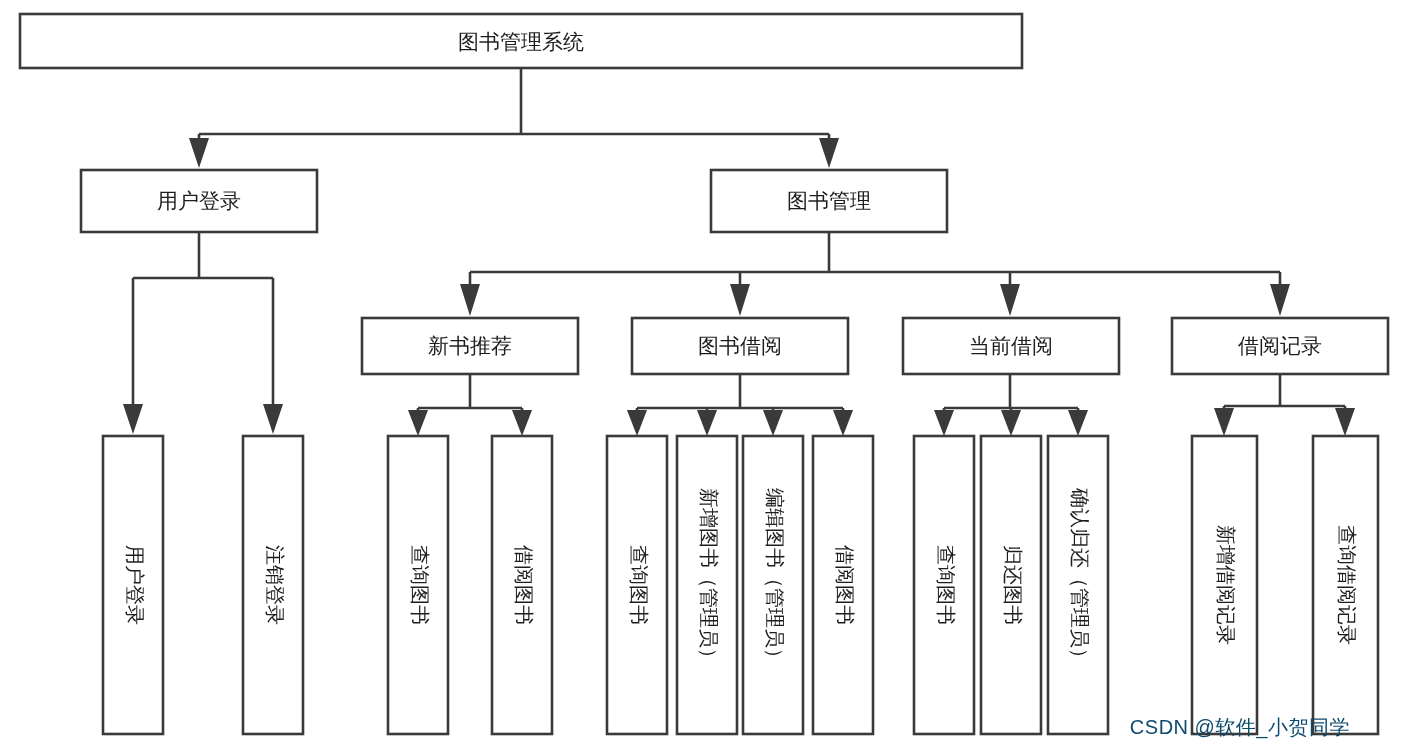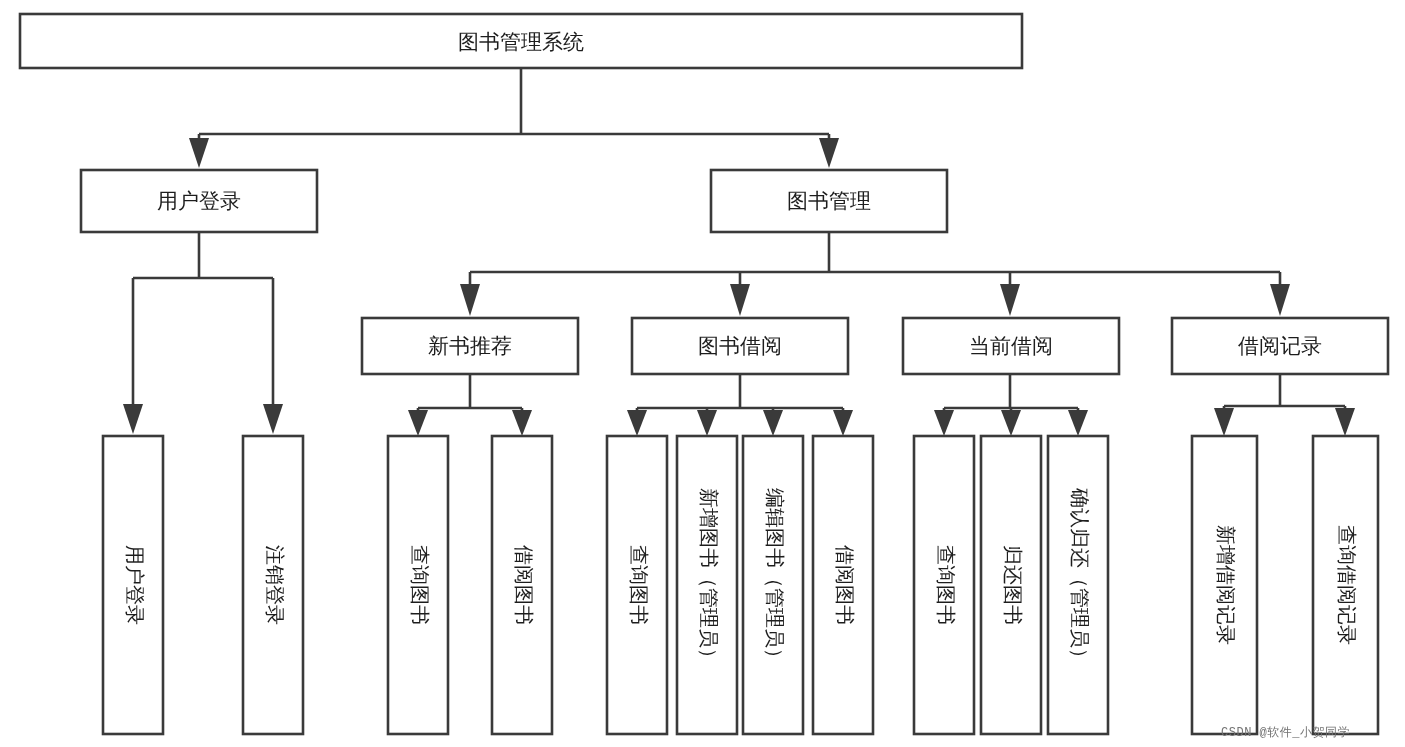--- a/index.html
+++ b/index.html
@@ -51,23 +51,23 @@
     dominant-baseline: middle;
     pointer-events: none;
   }
   .node-label-leaf {
     font-size: 20px;
   }
   .watermark {
     position: absolute;
     right: 10px;
     bottom: 6px;
-    color: #737373;
-    font-size: 12px;
-    font-family: Liberation Mono, monospace;
+    color: #0c4a6e;
+    font-size: 20px;
+    font-family: Liberation Sans, sans-serif;
     letter-spacing: 0.5px;
     white-space: nowrap;
     user-select: none;
   }
 </style>
 </head>
 <body>
 
 <div id="diagram-root">
 

